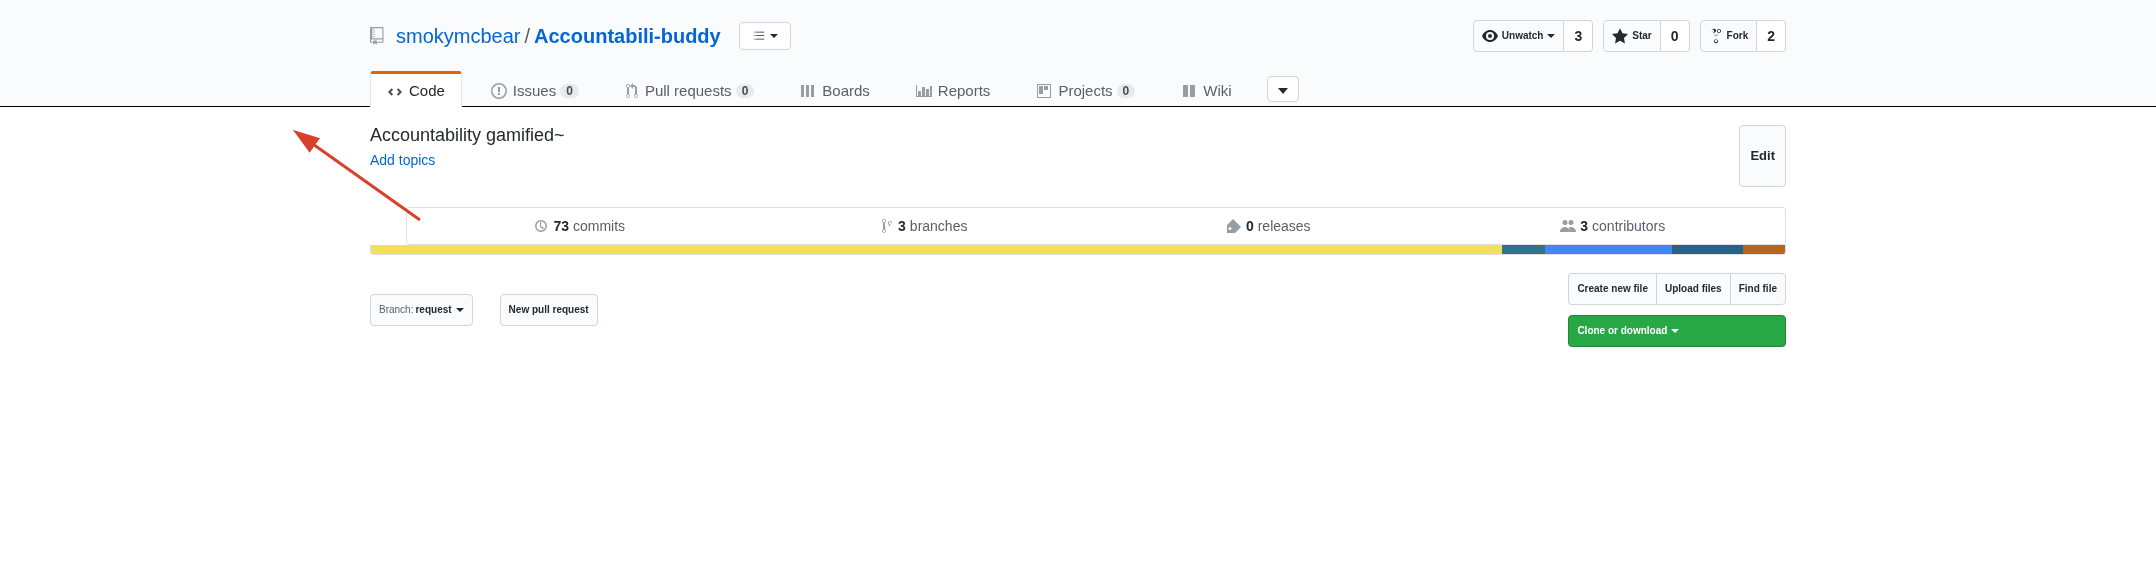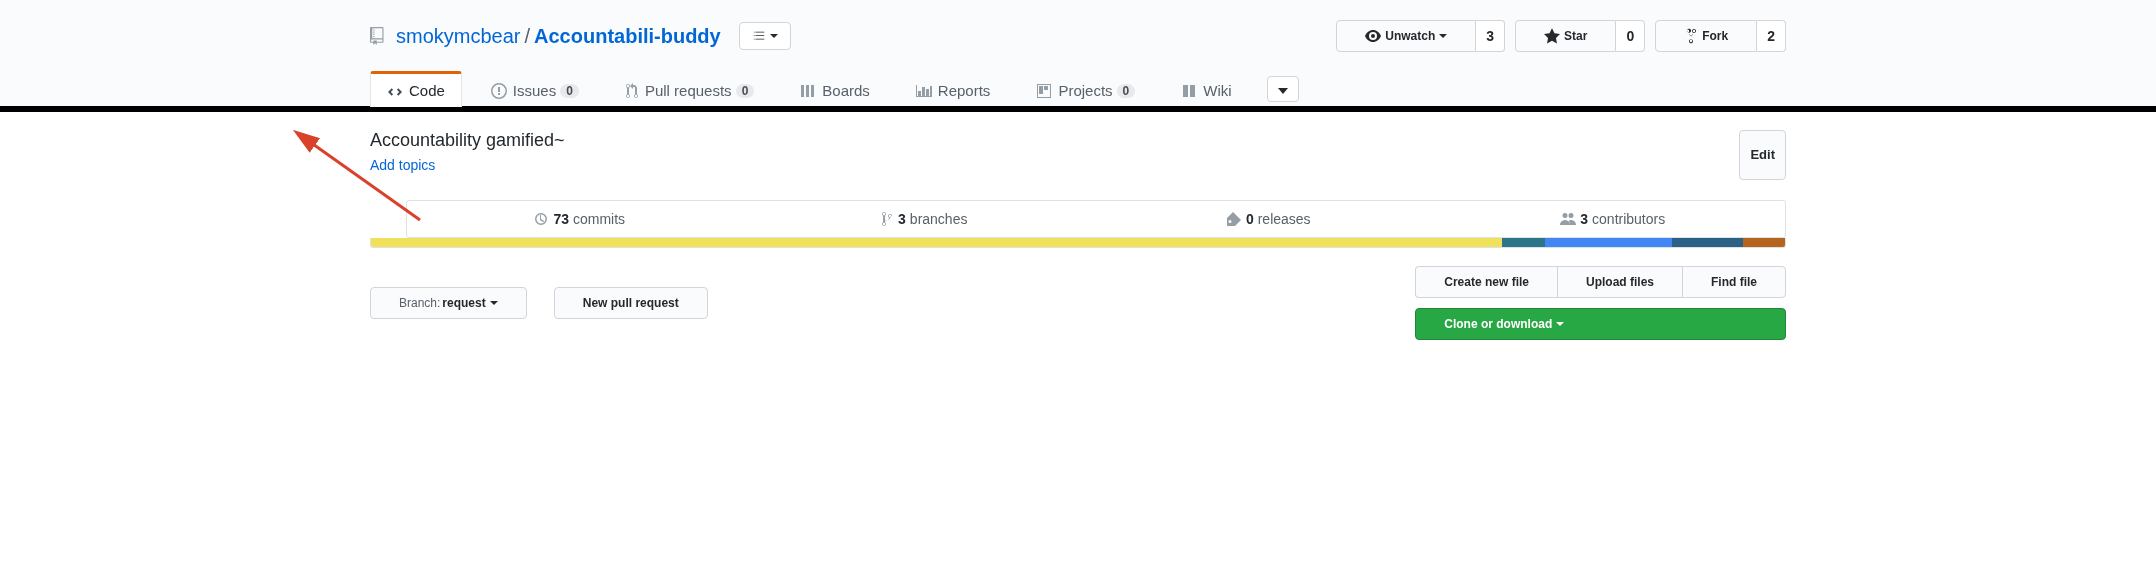--- a/index.html
+++ b/index.html
@@ -1,49 +1,49 @@
 <!DOCTYPE html>
 <html><head>
 <meta charset="utf-8">
 <style>
   * { box-sizing: border-box; margin: 0; padding: 0; }
   body { font-family: -apple-system, BlinkMacSystemFont, "Segoe UI", Helvetica, Arial, sans-serif; font-size: 14px; color: #24292e; background: #fff; }
   
-  .pagehead { background: #fafbfc; border-bottom: 6px solid #000000; padding-top: 20px; }
+  .pagehead { background: #fafbfc; border-bottom: 1px solid #000000; padding-top: 20px; }
   .container { max-width: 1480px; margin: 0 auto; padding: 0 32px; }
   
   .repohead { display: flex; align-items: center; justify-content: space-between; margin-bottom: 18px; }
   .repo-title { display: flex; align-items: center; font-size: 20px; font-weight: 400; }
   .repo-title a { color: #0366d6; text-decoration: none; }
   .repo-title strong a { font-weight: 600; }
   .repo-title .sep { margin: 0 4px; color: #586069; }
   .repo-icon { color: #959da5; margin-right: 8px; display: inline-flex; }
   .list-btn { margin-left: 18px; background: #fff; border: 1px solid #d1d5da; border-radius: 4px; padding: 6px 12px; display: inline-flex; align-items: center; cursor: pointer; }
   
   .pageactions { display: flex; gap: 10px; }
   .social-count-group { display: inline-flex; }
-  .btn { background: #fafbfc; border: 1px solid #d1d5da; border-radius: 4px; padding: 5px 28px; font-size: 12px; font-weight: 600; color: #24292e; cursor: pointer; display: inline-flex; align-items: center; line-height: 20px; }
+  .btn { background: #fafbfc; border: 1px solid #d1d5da; border-radius: 4px; padding: 5px 8px; font-size: 10px; font-weight: 600; color: #24292e; cursor: pointer; display: inline-flex; align-items: center; line-height: 20px; }
   .btn svg { margin-right: 4px; }
   .btn-with-count { border-top-right-radius: 0; border-bottom-right-radius: 0; }
   .social-count { border: 1px solid #d1d5da; border-left: 0; border-top-right-radius: 4px; border-bottom-right-radius: 4px; padding: 5px 10px; background: #fff; font-weight: 600; font-size: 14px; display: inline-flex; align-items: center; }
   .caret-down { display: inline-block; width: 0; height: 0; border-left: 4px solid transparent; border-right: 4px solid transparent; border-top: 4px solid currentColor; margin-left: 4px; vertical-align: middle; }
 
   .reponav { display: flex; position: relative; bottom: -1px; }
   .reponav-item { display: inline-flex; align-items: center; padding: 8px 16px; border: 1px solid transparent; border-top-width: 3px; border-bottom: 0; color: #586069; font-size: 15px; cursor: pointer; margin-right: 12px; }
   .reponav-item.selected { background: #fff; border-color: #e36209 #e1e4e8 transparent; border-radius: 3px 3px 0 0; color: #24292e; font-weight: 500; }
   .reponav-item svg { margin-right: 6px; color: #959da5; }
   .reponav-item.selected svg { color: #444d56; }
   .counter { background: rgba(27,31,35,0.08); border-radius: 20px; padding: 0 6px; font-size: 12px; font-weight: 600; margin-left: 4px; color: #444d56; min-width: 18px; display: inline-flex; justify-content: center; }
   .reponav-dropdown { border: 1px solid #d1d5da; border-radius: 4px; padding: 4px 10px; background: #fff; margin-left: 6px; align-self: center; cursor: pointer; }
 
   .repo-content { padding: 18px 32px; max-width: 1480px; margin: 0 auto; }
   .desc-row { display: flex; justify-content: space-between; align-items: flex-start; margin-bottom: 6px; }
   .repo-desc { font-size: 18px; color: #24292e; }
   .add-topics { color: #0366d6; font-size: 14px; cursor: pointer; display: inline-block; margin-top: 6px; }
-  .btn-sm { padding: 14px 10px; font-size: 13px; }
+  .btn-sm { padding: 20px 10px; font-size: 13px; }
 
   .overall-summary { border: 1px solid #dfe2e5; border-radius: 3px; margin-top: 20px; display: flex; margin-left: 36px; }
   .summary-item { flex: 1; text-align: center; padding: 10px 0; color: #586069; display: flex; align-items: center; justify-content: center; gap: 4px; cursor: pointer; }
   .summary-item strong { color: #24292e; }
   .summary-item svg { color: #959da5; }
 
   .lang-bar { display: flex; height: 10px; margin-top: 0; border: 1px solid #dfe2e5; border-top: 0; border-radius: 0 0 3px 3px; overflow: hidden; }
   .lang-seg { height: 100%; }
 
   .file-nav { display: flex; justify-content: space-between; align-items: center; margin-top: 18px; }

